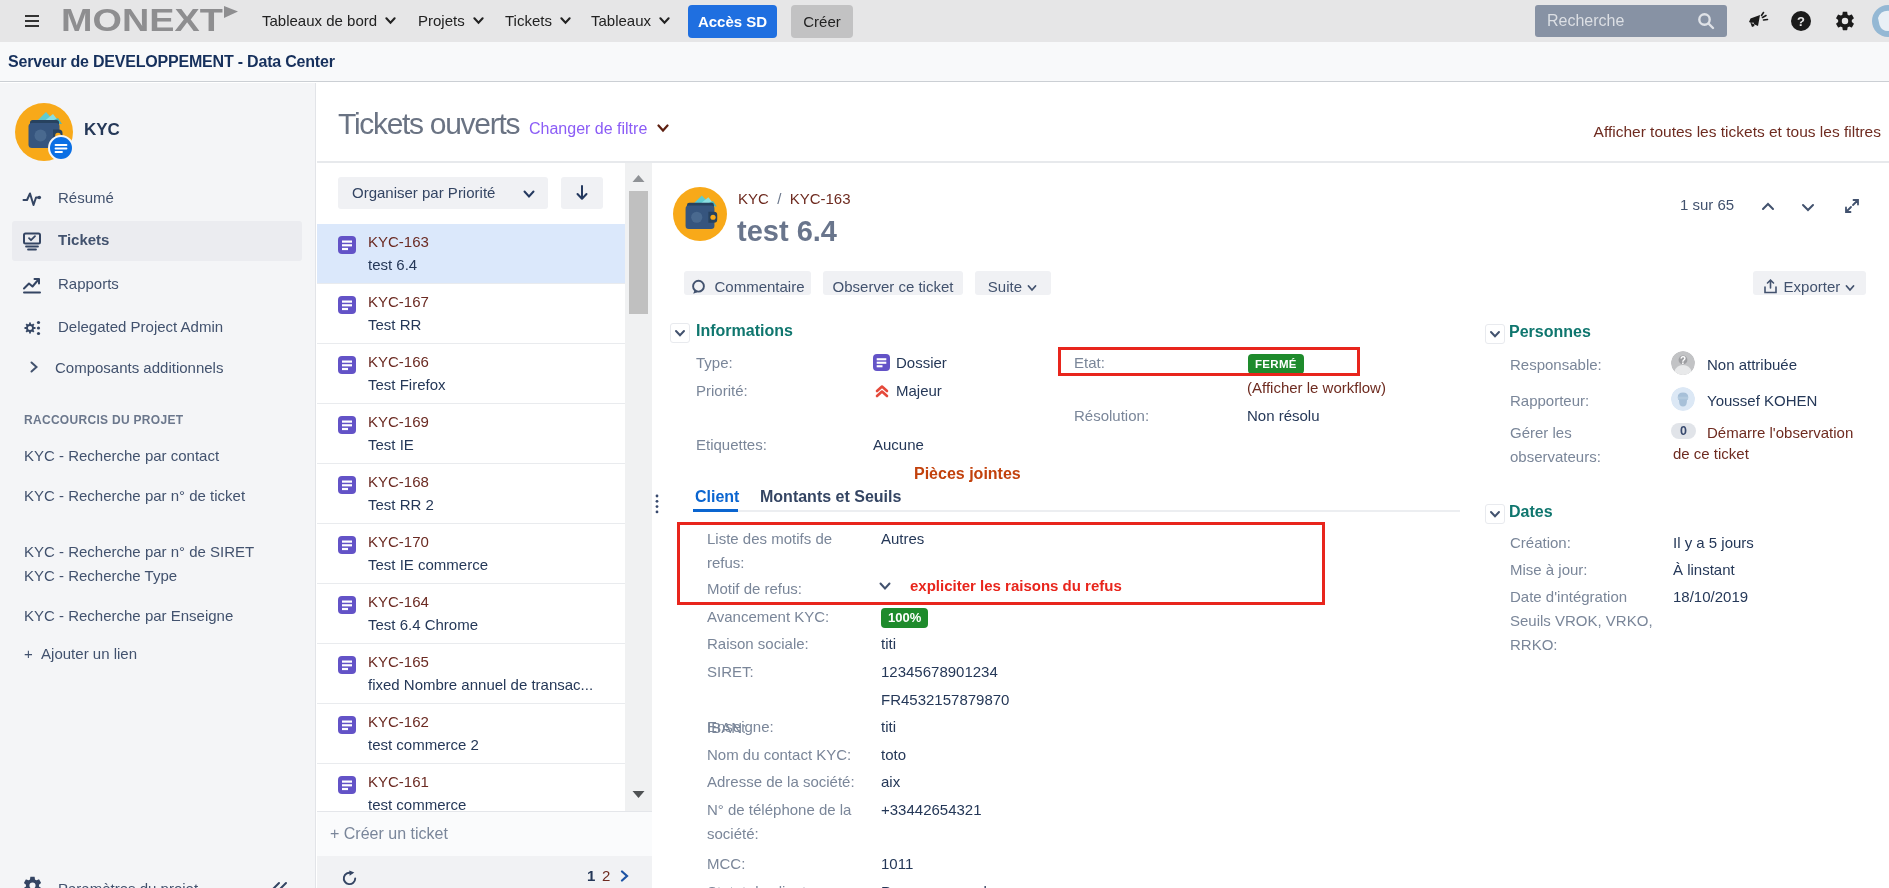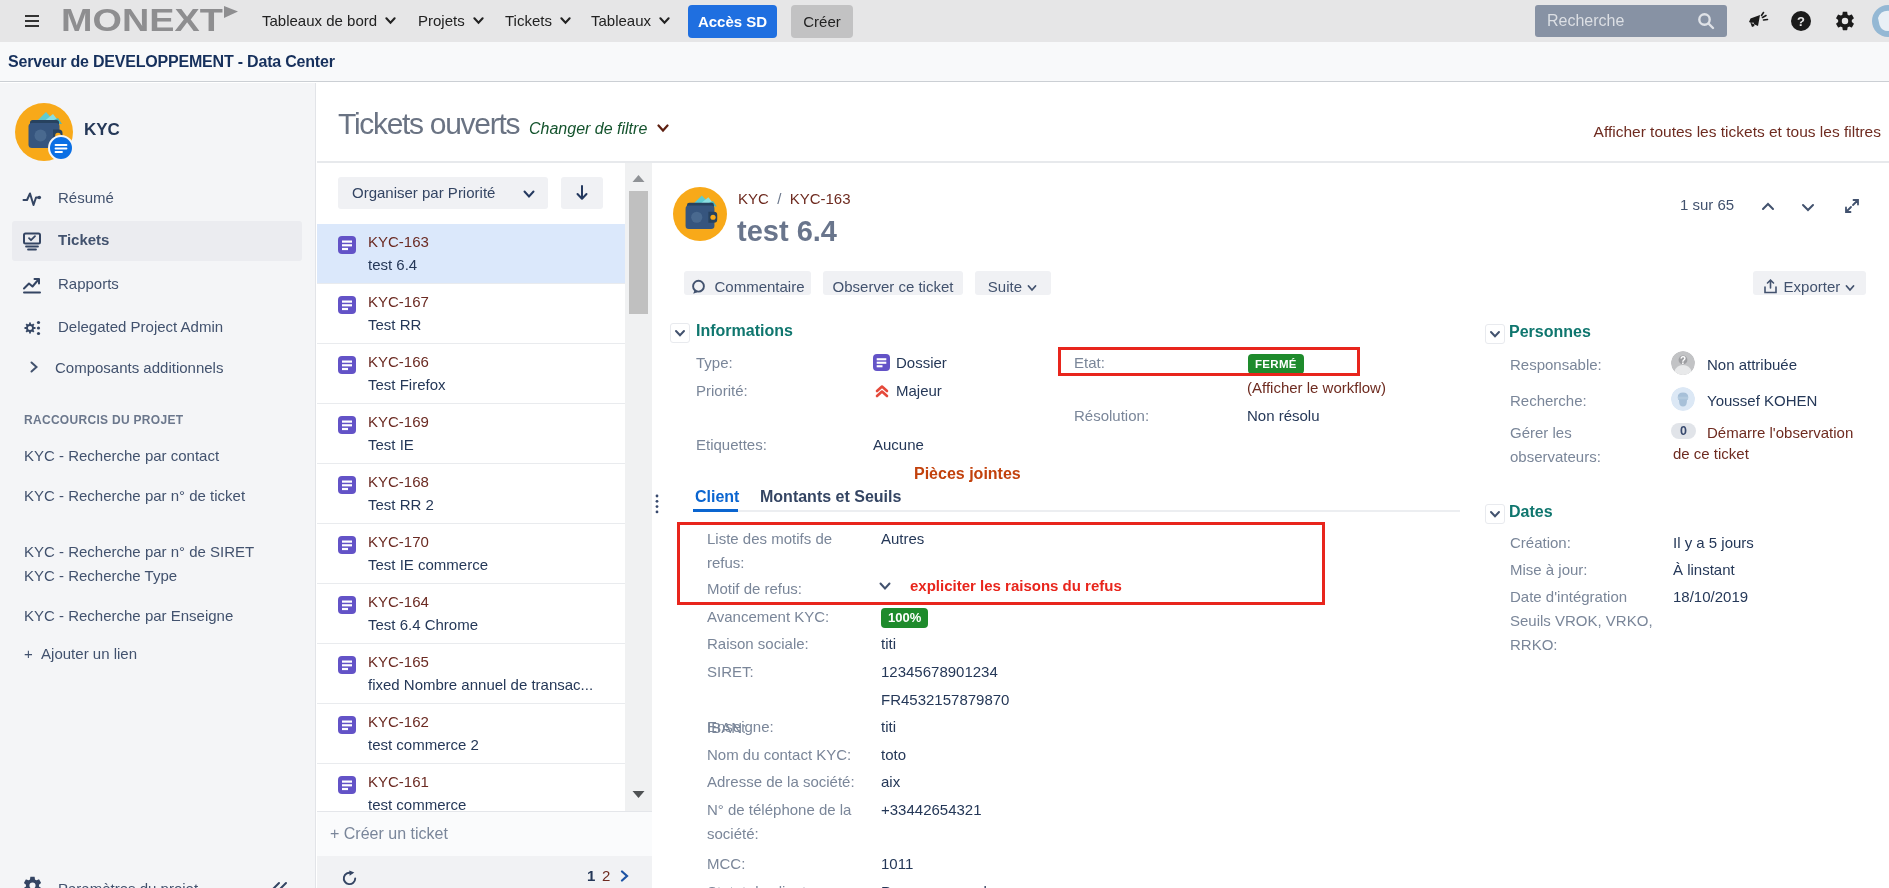--- a/index.html
+++ b/index.html
@@ -36,21 +36,21 @@
 .snav .tx { position:absolute; left:46px; top:10px; }
 .snav.sel { background:#ebecf0; font-weight:bold; color:#42526e; }
 .shead { position:absolute; left:24px; font-weight:bold; font-size:12px; color:#6b778c; letter-spacing:.3px; }
 .slink { position:absolute; left:24px; font-size:15px; color:#42526e; }
 #side-bottom { position:absolute; left:0px; top:797px; width:316px; height:22px; color:#42526e; }
 
 
 #listcol { position:absolute; left:317px; top:83px; width:336px; height:805px; background:#fff; }
 #listhead { position:absolute; left:317px; top:83px; width:1572px; height:80px; background:#fff; border-bottom:2px solid #e7e9ec; z-index:5; }
 #lh-title { position:absolute; left:21px; top:24px; font-size:30px; color:#6a7383; letter-spacing:-1.3px; }
-#lh-filter { position:absolute; left:212px; top:37px; font-size:16px; color:#14532d;font-style:italic; }
+#lh-filter { position:absolute; left:212px; top:37px; font-size:16px; color:#8b5cf6; }
 #lh-right { position:absolute; right:8px; top:40px; font-size:15.5px; color:#6e2b20; }
 #sortbar { position:absolute; left:21px; top:94px; }
 #sortsel { position:absolute; left:0; top:0; overflow:visible; width:210px; height:32px; background:#f0f1f4; border-radius:3px;
   font-size:15px; color:#344563; line-height:32px; padding-left:14px; }
 #sortbtn { position:absolute; left:223px; top:0; width:42px; height:32px; background:#f0f1f4; border-radius:3px;
   text-align:center; line-height:32px; }
 #items { position:absolute; left:0px; top:141px; width:308px; }
 .item { position:relative; width:308px; height:60px; border-bottom:1px solid #e9ebee; }
 .item.sel { background:#dbe8fb; }
 .item .key { position:absolute; left:51px; top:9px; font-size:15px; color:#6b2a22; }
@@ -462,21 +462,21 @@
       </svg></div>
   <div class="abs sechead" style="left:856px;top:240px;">Personnes</div>
   <div class="abs lbl" style="left:857px;top:270px;">Responsable:</div>
   <div class="abs avat" style="left:1018px;top:268px;"><svg width="24" height="24" viewBox="0 0 24 24">
         <circle cx="12" cy="12" r="12" fill="#c2c3c5"></circle>
         <path d="M12 4.5 a4.4 4.4 0 0 1 4.4 4.4 a4.4 4.4 0 0 1 -8.8 0 A4.4 4.4 0 0 1 12 4.5 z" fill="#9d9ea1"></path>
         <path d="M3.5 20.5 A8.8 8.8 0 0 1 20.5 20.5 A12 12 0 0 1 3.5 20.5 z" fill="#e8e9ea"></path>
         <text x="12" y="12.5" font-size="10" font-weight="bold" fill="#fff" text-anchor="middle" font-family="Liberation Sans">?</text>
       </svg></div>
   <div class="abs val" style="left:1054px;top:270px;">Non attribuée</div>
-  <div class="abs lbl" style="left:857px;top:306px;">Recherche:</div>
+  <div class="abs lbl" style="left:857px;top:306px;">Rapporteur:</div>
   <div class="abs avat" style="left:1018px;top:304px;"><svg width="24" height="24" viewBox="0 0 24 24">
         <circle cx="12" cy="12" r="12" fill="#dce8f5"></circle>
         <path d="M6.8 10 Q6.8 5.5 12 5.5 Q17.2 5.5 17.2 10 L17 12 Q17 13 16 13 L15.8 15.5 Q15.5 19.5 12 19.5 Q8.5 19.5 8.2 15.5 L8 13 Q7 13 7 12 Z" fill="#a7c0d8"></path>
         <path d="M6.8 9.8 L17.2 9.8 L17 12.2 L7 12.2 Z" fill="#b3cade"></path>
       </svg></div>
   <div class="abs val" style="left:1054px;top:306px;text-align:right;">Youssef KOHEN</div>
   <div class="abs lbl" style="left:857px;top:338px;width:120px;">Gérer les observateurs:</div>
   <div class="abs" style="left:1018px;top:340px;background:#e1e4e9;color:#37496e;font-size:12.5px;font-weight:bold;border-radius:8px;padding:1px 9px;">0</div>
   <div class="abs maroon" style="left:1054px;top:338px;font-size:15px;width:200px;line-height:24px;">Démarre l'observation</div>
   <div class="abs maroon" style="left:1020px;top:362px;font-size:15px;">de ce ticket</div>

